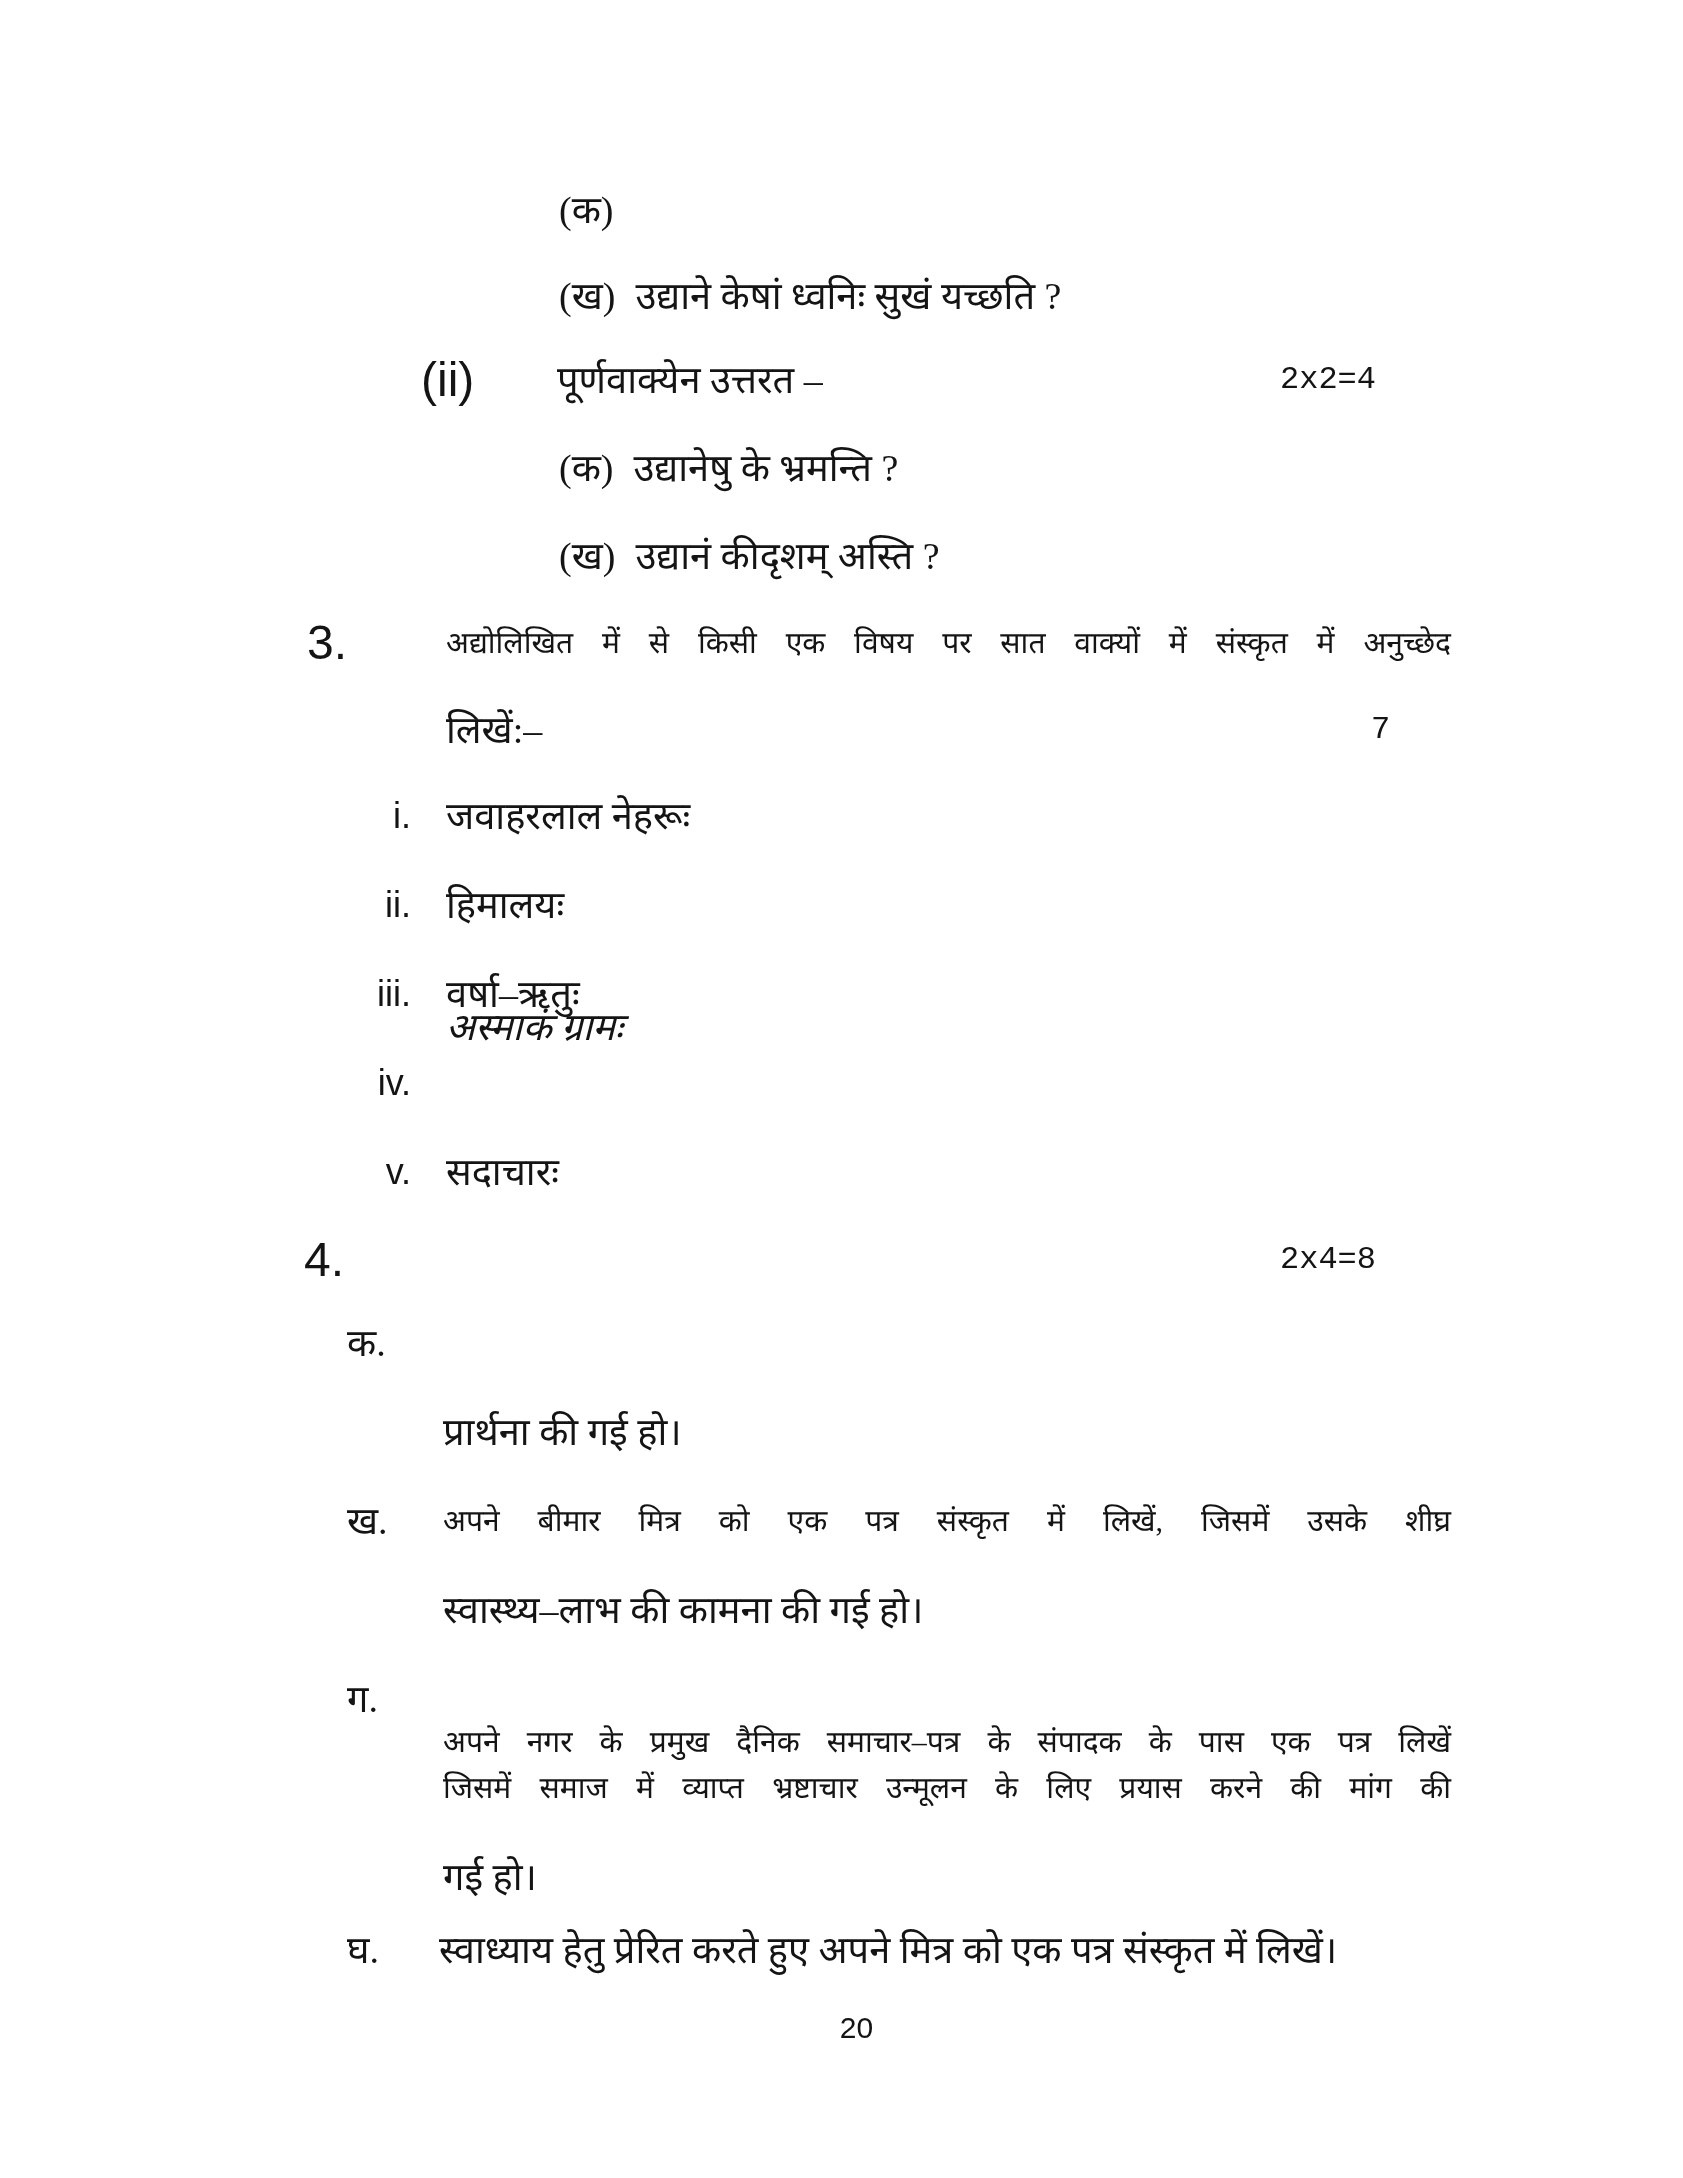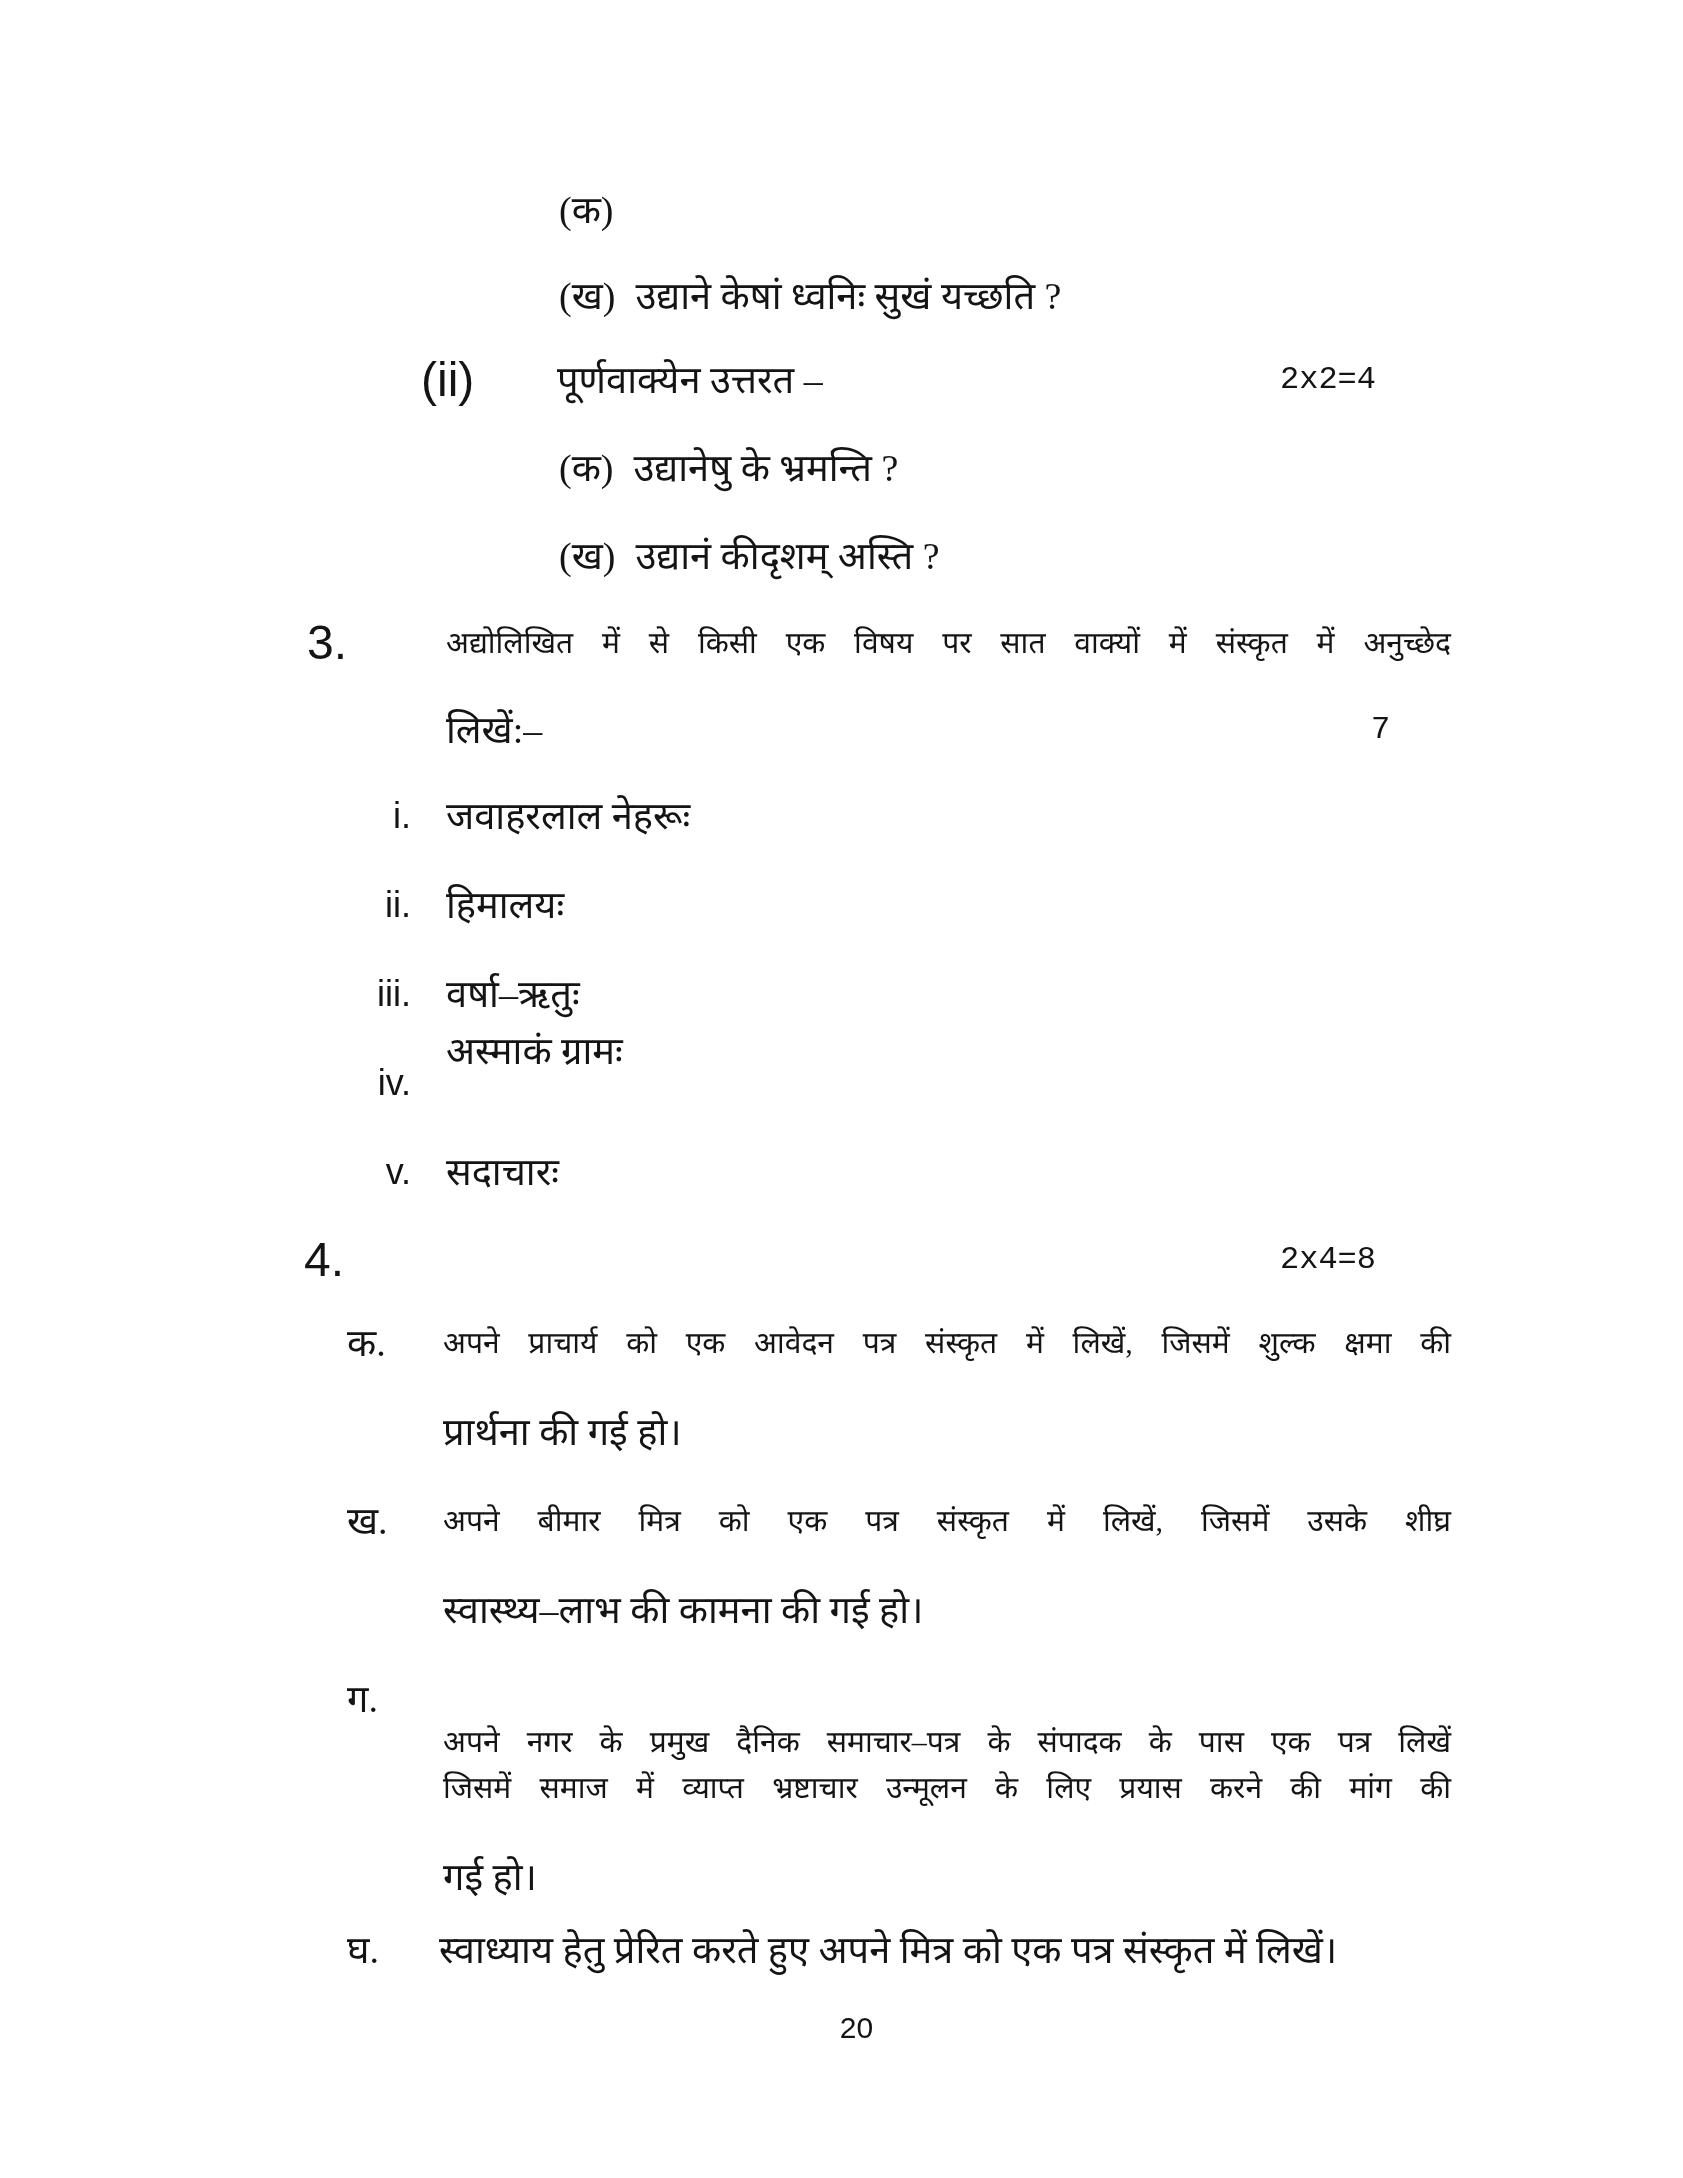--- a/index.html
+++ b/index.html
@@ -77,30 +77,29 @@
   <span class="rnum" style="top:792px; left:332px;">i.</span>
   <span class="abs dev" style="top:792px; left:446px;">जवाहरलाल नेहरूः</span>
 
   <span class="rnum" style="top:881px; left:332px;">ii.</span>
   <span class="abs dev" style="top:881px; left:446px;">हिमालयः</span>
 
   <span class="rnum" style="top:970px; left:332px;">iii.</span>
   <span class="abs dev" style="top:970px; left:446px;">वर्षा–ऋतुः</span>
 
   <span class="rnum" style="top:1059px; left:332px;">iv.</span>
-  <span class="abs dev" style="top:1027px; left:446px;">अस्माकं ग्रामः</span>
+  <span class="abs dev" style="top:1003px; left:446px;font-style:italic;">अस्माकं ग्रामः</span>
 
   <span class="rnum" style="top:1148px; left:332px;">v.</span>
   <span class="abs dev" style="top:1148px; left:446px;">सदाचारः</span>
 
   <span class="abs latin" style="top:1236px; left:304px;">4.</span>
   <span class="marks" style="top:1236px; left:1280px;">2x4=8</span>
 
   <span class="abs dev" style="top:1319px; left:347px;">क.</span>
-  <div class="jline" style="top:1319px; left:443px; width:1008px;">अपने प्राचार्य को एक आवेदन पत्र संस्कृत में लिखें, जिसमें शुल्क क्षमा की</div>
   <span class="abs dev" style="top:1408px; left:443px;">प्रार्थना की गई हो।</span>
 
   <span class="abs dev" style="top:1497px; left:347px;">ख.</span>
   <div class="jline" style="top:1497px; left:443px; width:1008px;">अपने बीमार मित्र को एक पत्र संस्कृत में लिखें, जिसमें उसके शीघ्र</div>
   <span class="abs dev" style="top:1586px; left:443px;">स्वास्थ्य–लाभ की कामना की गई हो।</span>
 
   <span class="abs dev" style="top:1675px; left:347px;">ग.</span>
   <div class="jline" style="top:1675px; left:443px; width:1008px;margin-top:43px;">अपने नगर के प्रमुख दैनिक समाचार–पत्र के संपादक के पास एक पत्र लिखें</div>
   <div class="jline" style="top:1764px; left:443px; width:1008px;">जिसमें समाज में व्याप्त भ्रष्टाचार उन्मूलन के लिए प्रयास करने की मांग की</div>
   <span class="abs dev" style="top:1853px; left:443px;">गई हो।</span>

